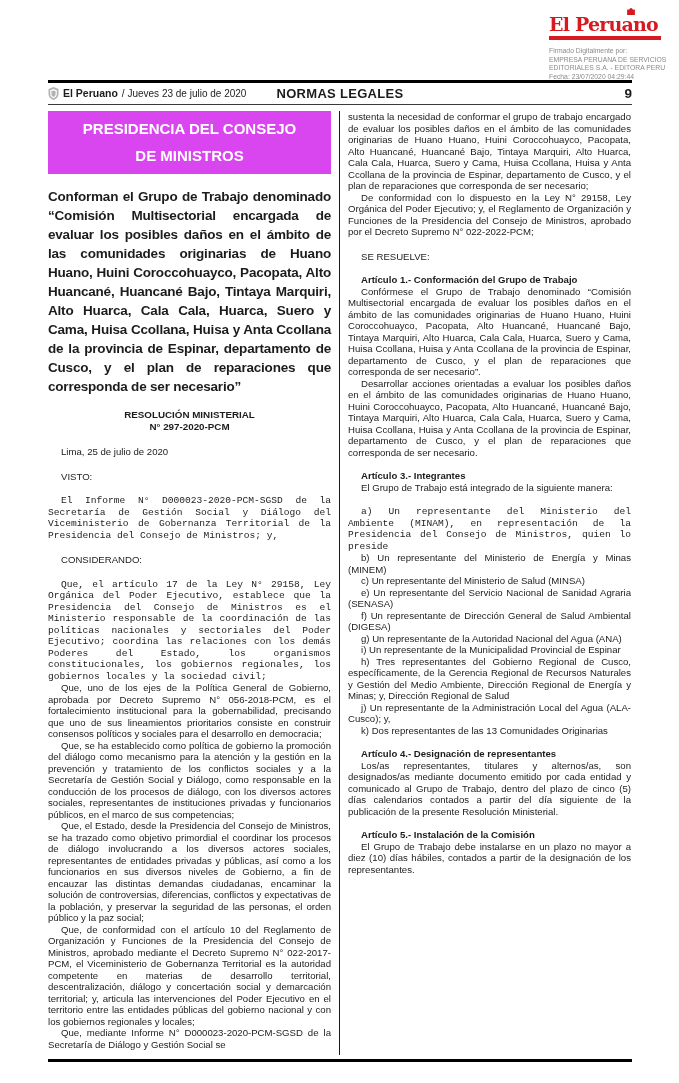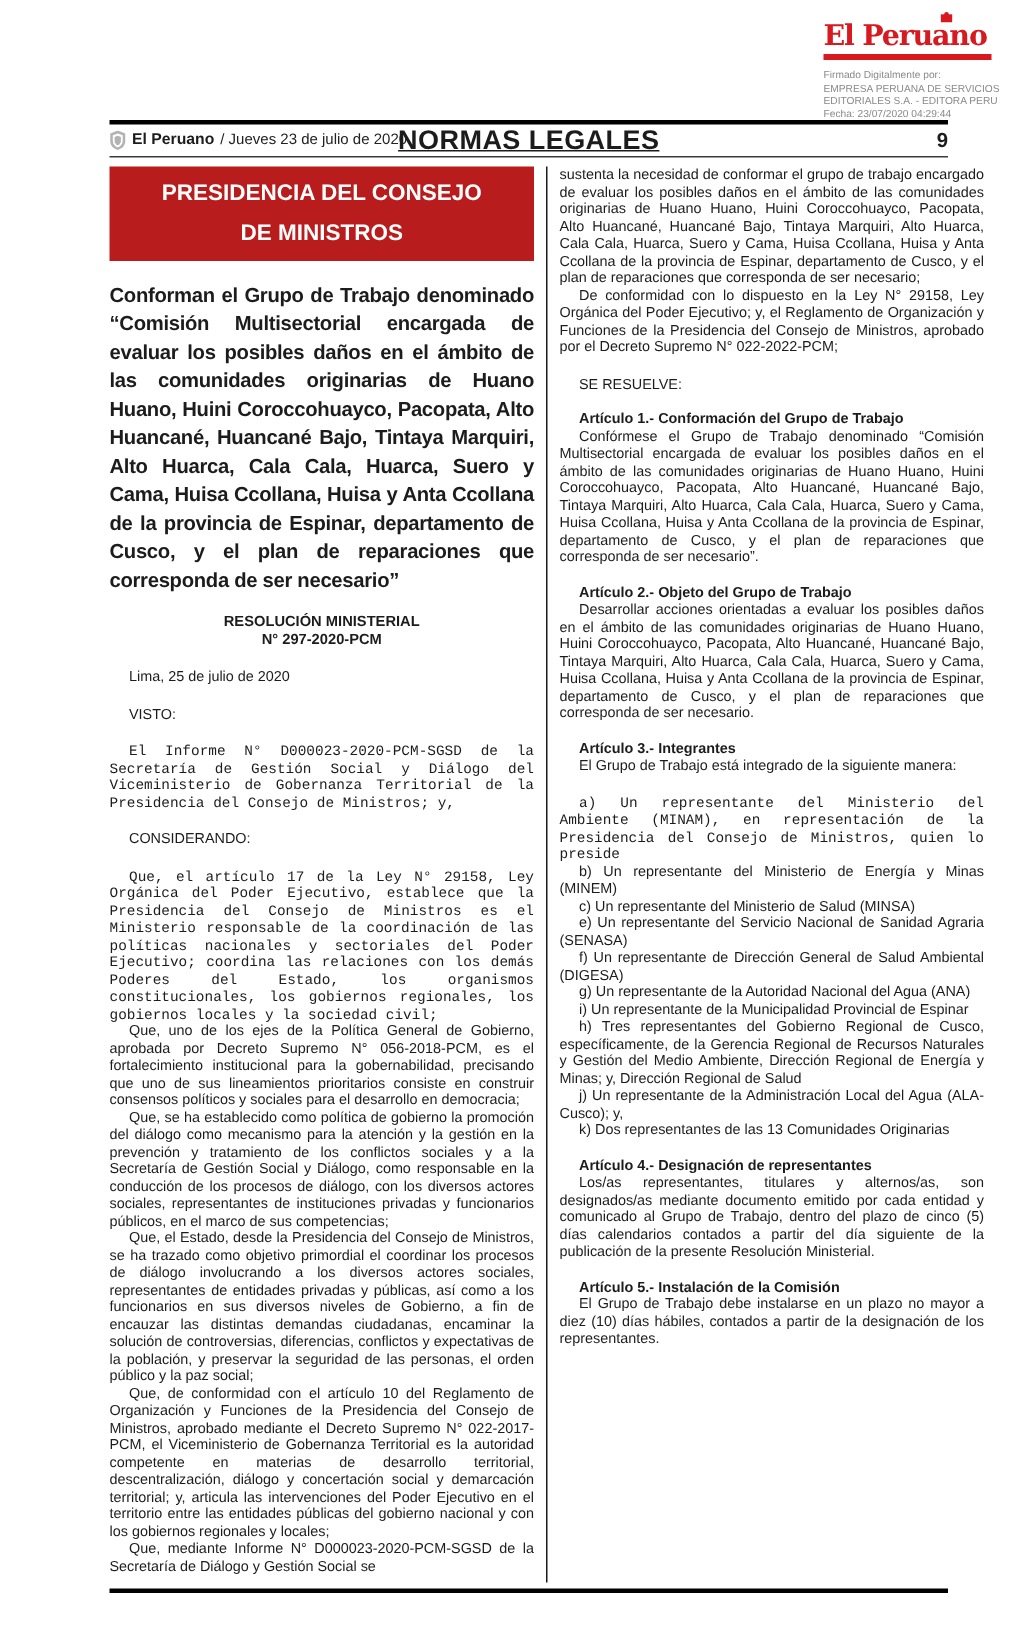--- a/index.html
+++ b/index.html
@@ -4,21 +4,21 @@
 <style>
   * { margin:0; padding:0; box-sizing:border-box; }
   html,body { background:#ffffff; }
   body {
     width:679px; height:1083px;
     font-family:"Liberation Sans", sans-serif;
     color:#1c1c1c;
     position:relative;
     overflow:hidden;
   }
-  .page { position:absolute; inset:0; background:#fff;margin-left:25px; }
+  .page { position:absolute; inset:0; background:#fff; }
 
   
   .sig-block { position:absolute; top:8px; right:8px; width:122px; }
   .logo-wrap { text-align:left; }
   .logo-crest { display:block; margin:0 0 0 78px; width:8px; height:7px; }
   .logo-text {
     font-family:"DejaVu Serif", serif;
     font-weight:bold; font-size:19px; line-height:19px;
     color:#d71920; letter-spacing:-0.8px; white-space:nowrap;
   }
@@ -28,38 +28,38 @@
   
   .header-rule-top { position:absolute; left:48px; right:47px; top:80px; border-top:3px solid #000; }
   .header-row {
     position:absolute; left:48px; right:47px; top:85px; height:16px;
     display:flex; align-items:center; justify-content:space-between;
     font-size:10px;
   }
   .header-left { display:flex; align-items:center; gap:4px; white-space:nowrap; }
   .header-left .paper { font-weight:bold; font-size:10.5px; }
   .header-left .hdate { font-size:10px; color:#222; }
-  .header-center { font-weight:bold; font-size:18px; letter-spacing:0.3px; position:absolute; left:0; right:0; text-align:center; pointer-events:none;text-decoration:underline; }
+  .header-center { font-weight:bold; font-size:13px; letter-spacing:0.3px; position:absolute; left:0; right:0; text-align:center; pointer-events:none; }
   .header-page { font-weight:bold; font-size:13.5px; z-index:1; background:#fff; padding-left:6px; }
   .crest-svg { width:11px; height:13px; display:block; opacity:.75; }
   .header-rule-bottom { position:absolute; left:48px; right:47px; top:104px; border-top:1.5px solid #3a3a3a; }
 
   
   .content {
     position:absolute; left:48px; top:111px; width:584px; height:944px;
     display:flex; gap:17px;
   }
   .content .divider { position:absolute; left:291px; top:0; bottom:0; width:1px; background:#1a1a1a; }
   .col { width:283px; }
 
   .bottom-rule { position:absolute; left:48px; right:47px; top:1059px; border-top:3.5px solid #000; }
 
   
   .pcm-box {
-    background:#b91c1c; color:#ffffff;
+    background:#d946ef; color:#ffffff;
     font-weight:bold; font-size:15px; line-height:27px;
     text-align:center; padding:4px 0 5px 0;
   }
   .doc-title {
     margin-top:13px;
     font-weight:bold; font-size:13.5px; line-height:19px;
     text-align:justify; letter-spacing:-0.2px;
   }
   .res-title { margin-top:13px; text-align:center; font-weight:bold; font-size:9.8px; line-height:12px; }
   .line-block { margin-top:13px; text-indent:13px; font-size:9.6px; line-height:11.5px; }
@@ -141,21 +141,20 @@
 
     <div class="col">
       <div class="para no-indent">sustenta la necesidad de conformar el grupo de trabajo encargado de evaluar los posibles daños en el ámbito de las comunidades originarias de Huano Huano, Huini Coroccohuayco, Pacopata, Alto Huancané, Huancané Bajo, Tintaya Marquiri, Alto Huarca, Cala Cala, Huarca, Suero y Cama, Huisa Ccollana, Huisa y Anta Ccollana de la provincia de Espinar, departamento de Cusco, y el plan de reparaciones que corresponda de ser necesario;</div>
       <div class="para">De conformidad con lo dispuesto en la Ley N° 29158, Ley Orgánica del Poder Ejecutivo; y, el Reglamento de Organización y Funciones de la Presidencia del Consejo de Ministros, aprobado por el Decreto Supremo N° 022-2022-PCM;</div>
 
       <div class="line-block">SE RESUELVE:</div>
 
       <div class="art-head">Artículo 1.- Conformación del Grupo de Trabajo</div>
       <div class="para">Confórmese el Grupo de Trabajo denominado “Comisión Multisectorial encargada de evaluar los posibles daños en el ámbito de las comunidades originarias de Huano Huano, Huini Coroccohuayco, Pacopata, Alto Huancané, Huancané Bajo, Tintaya Marquiri, Alto Huarca, Cala Cala, Huarca, Suero y Cama, Huisa Ccollana, Huisa y Anta Ccollana de la provincia de Espinar, departamento de Cusco, y el plan de reparaciones que corresponda de ser necesario”.</div>
 
-      <div class="art-head">Artículo 2.- Objeto del Grupo de Trabajo</div>
       <div class="para">Desarrollar acciones orientadas a evaluar los posibles daños en el ámbito de las comunidades originarias de Huano Huano, Huini Coroccohuayco, Pacopata, Alto Huancané, Huancané Bajo, Tintaya Marquiri, Alto Huarca, Cala Cala, Huarca, Suero y Cama, Huisa Ccollana, Huisa y Anta Ccollana de la provincia de Espinar, departamento de Cusco, y el plan de reparaciones que corresponda de ser necesario.</div>
 
       <div class="art-head">Artículo 3.- Integrantes</div>
       <div class="para">El Grupo de Trabajo está integrado de la siguiente manera:</div>
 
       <div class="art-items">
         <div class="para gap-top">a) Un representante del Ministerio del Ambiente (MINAM), en representación de la Presidencia del Consejo de Ministros, quien lo preside</div>
         <div class="para">b) Un representante del Ministerio de Energía y Minas (MINEM)</div>
         <div class="para">c) Un representante del Ministerio de Salud (MINSA)</div>
         <div class="para">e) Un representante del Servicio Nacional de Sanidad Agraria (SENASA)</div>

